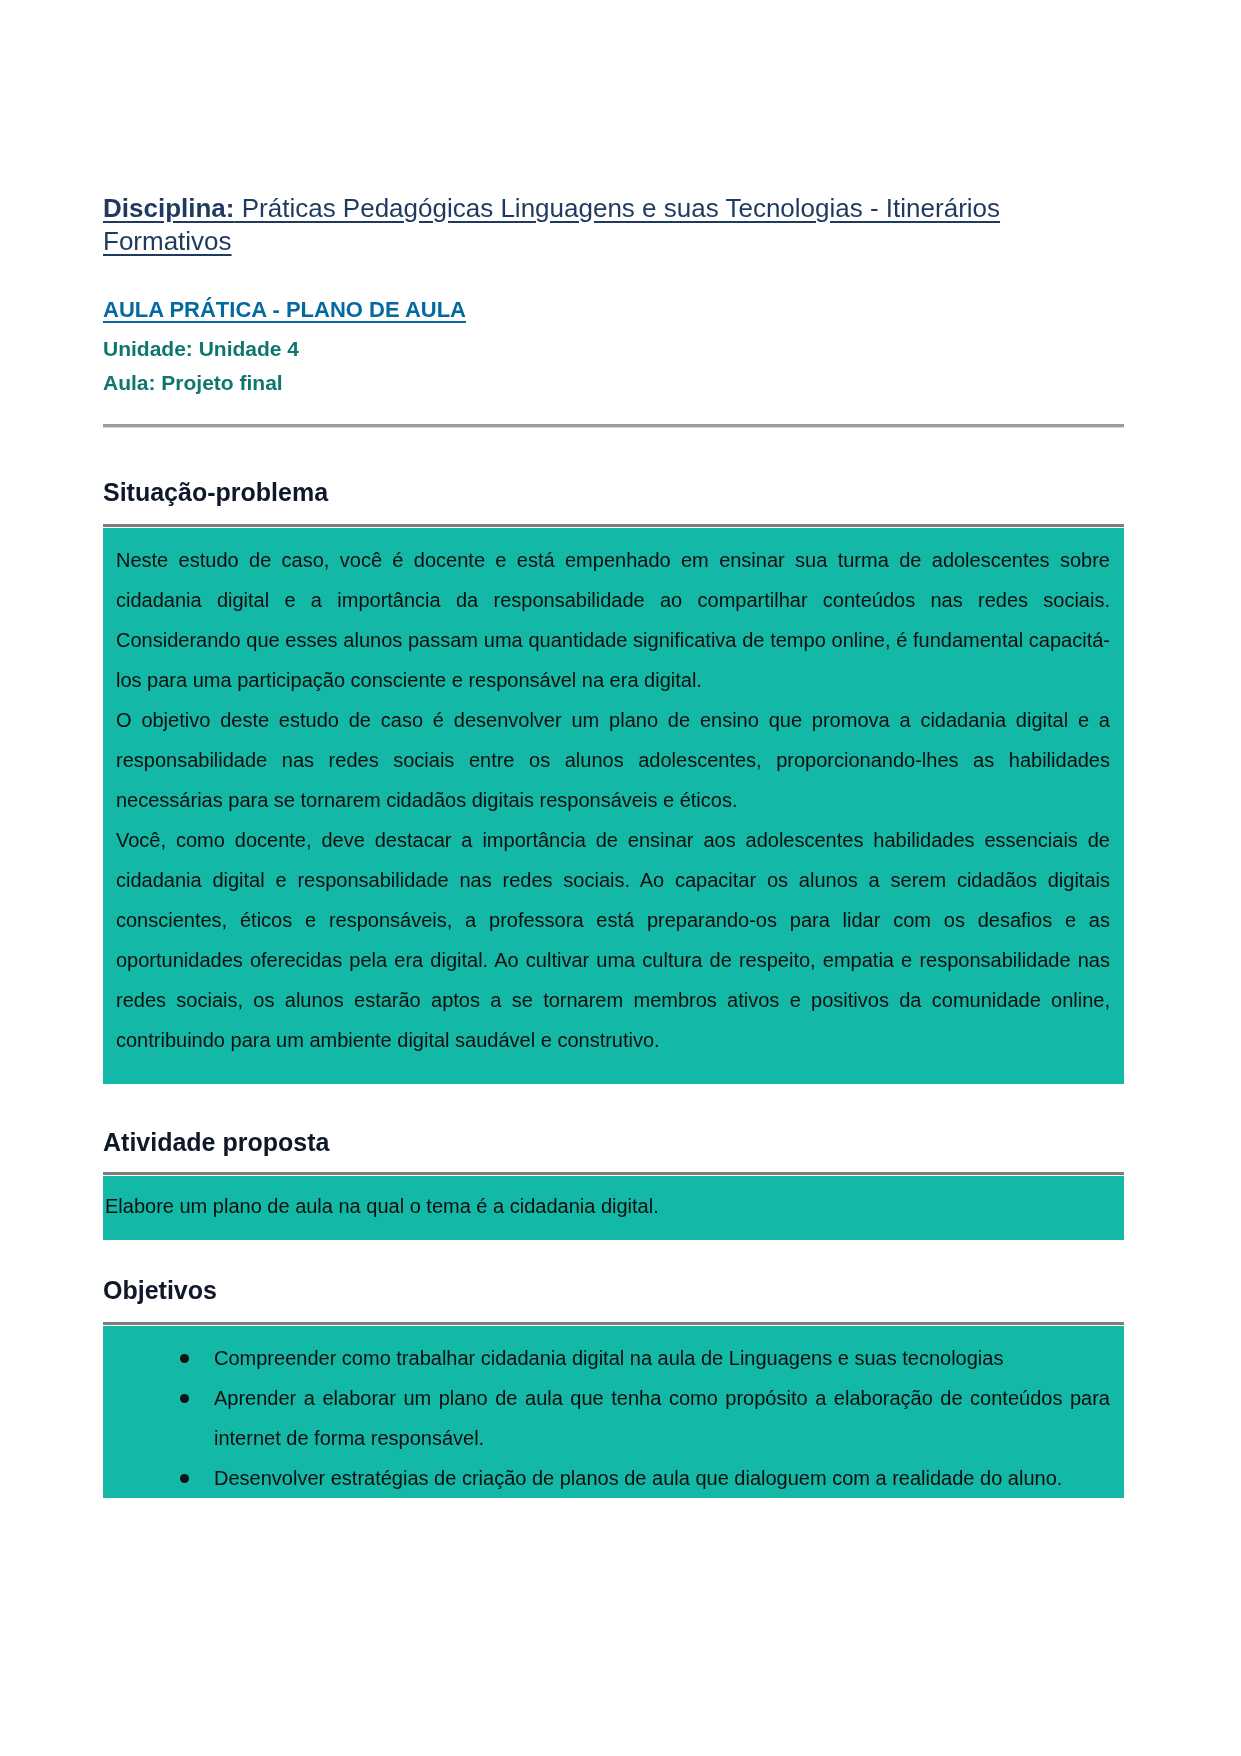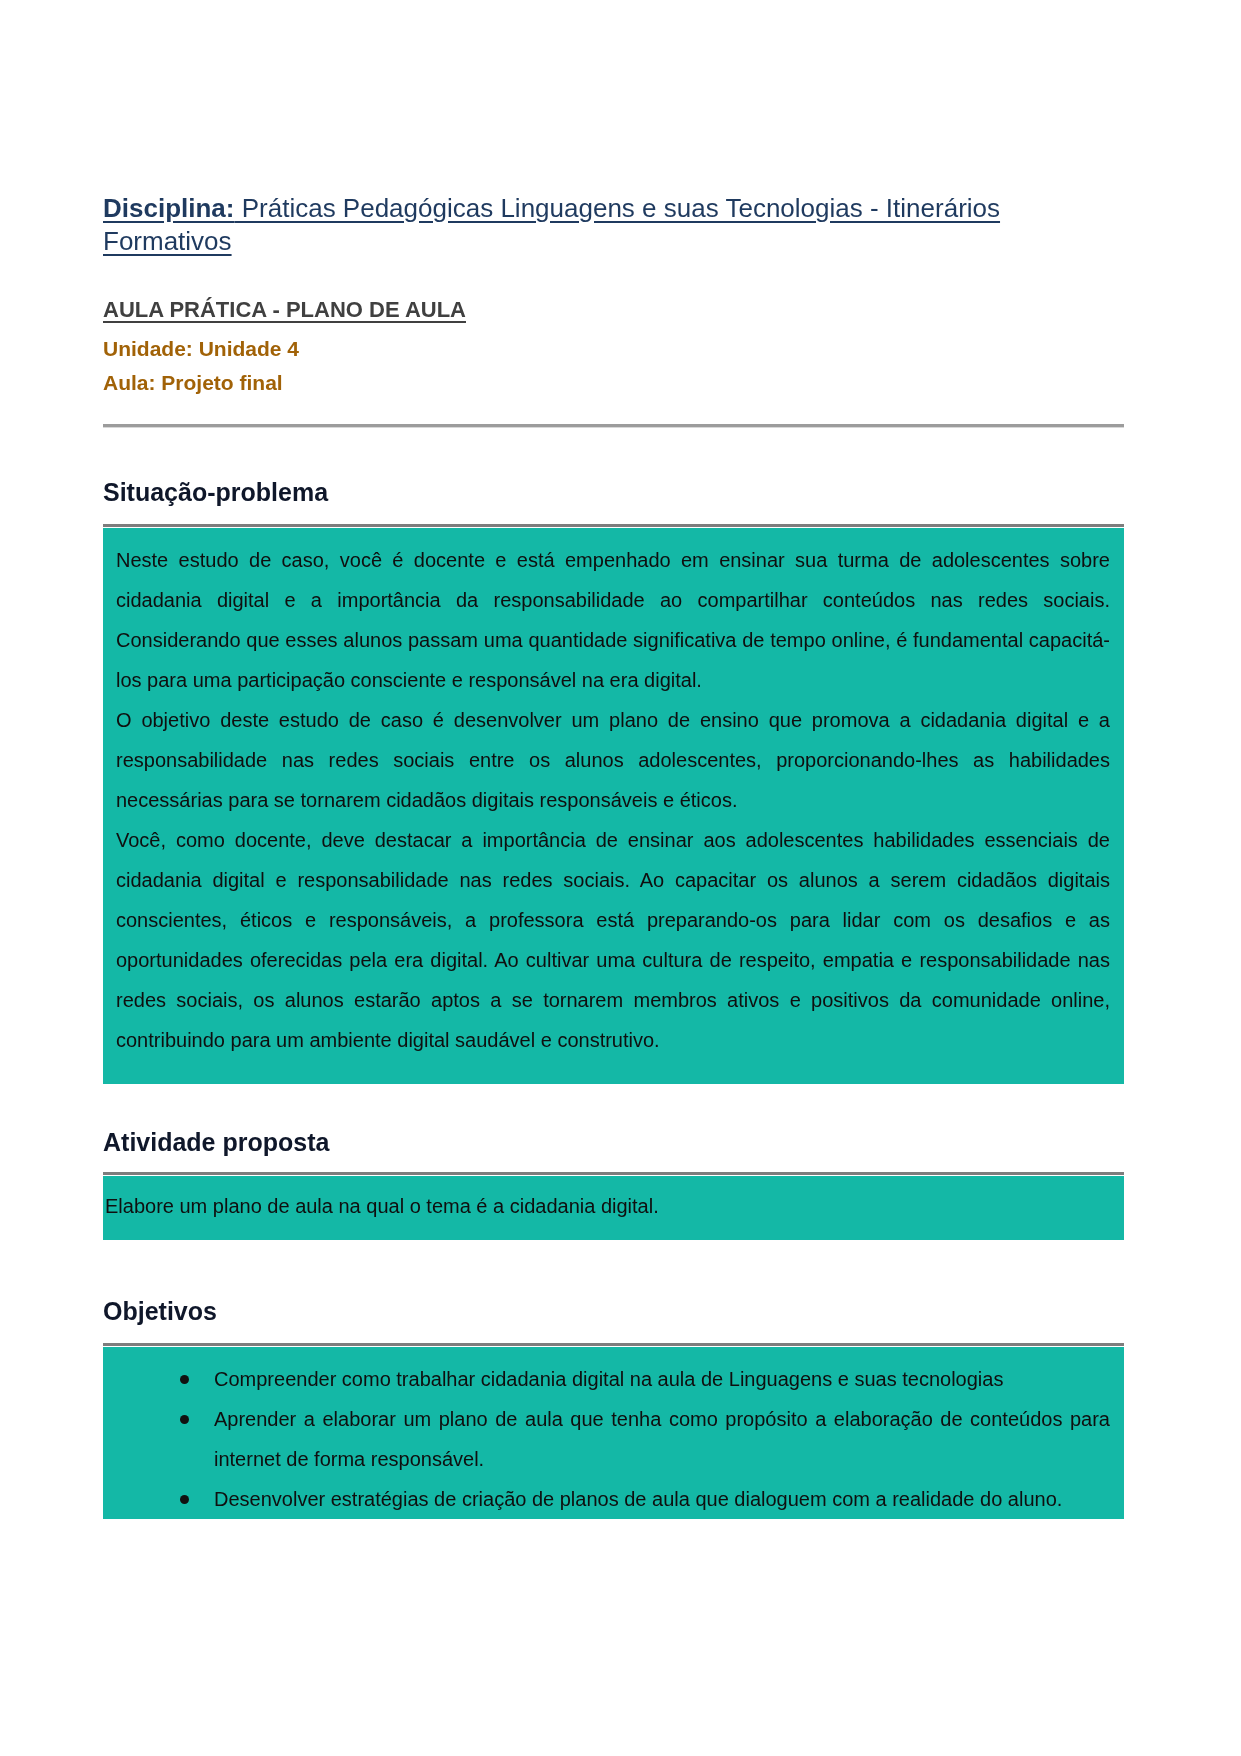--- a/index.html
+++ b/index.html
@@ -27,29 +27,29 @@
     text-decoration: underline;
     text-underline-offset: 4px;
   }
   .doc-title .bold { font-weight: bold; }
 
   .aula-title {
     margin-top: 38px;
     font-size: 22px;
     line-height: 28px;
     font-weight: bold;
-    color: #404040;
+    color: #0369a1;
     text-decoration: underline;
     text-underline-offset: 4px;
   }
   .meta-line {
     font-size: 21px;
     line-height: 30px;
     font-weight: bold;
-    color: #a16207;
+    color: #0f766e;
   }
   .meta-line.unit { margin-top: 10px; }
   .meta-line.lesson { margin-top: 4px; }
 
   .divider {
     margin-top: 26px;
     height: 4px;
     width: 100%;
     background: #9c9c9c;
     border-bottom: 1px solid #d8d8d8;
@@ -57,21 +57,21 @@
 
   
   .section-heading {
     font-size: 25px;
     line-height: 28px;
     font-weight: bold;
     color: #0f172a;
   }
   .section-heading.first { margin-top: 50px; }
   .section-heading.second { margin-top: 44px; }
-  .section-heading.third { margin-top: 57px; }
+  .section-heading.third { margin-top: 36px; }
 
   
   .section-box {
     border-top: 3px solid #7d7d7d;
   }
   .section-box.gap-lg { margin-top: 18px; }
   .section-box.gap-md { margin-top: 16px; }
   .box-inner {
     margin-top: 1px;
     background: #14b8a6;

